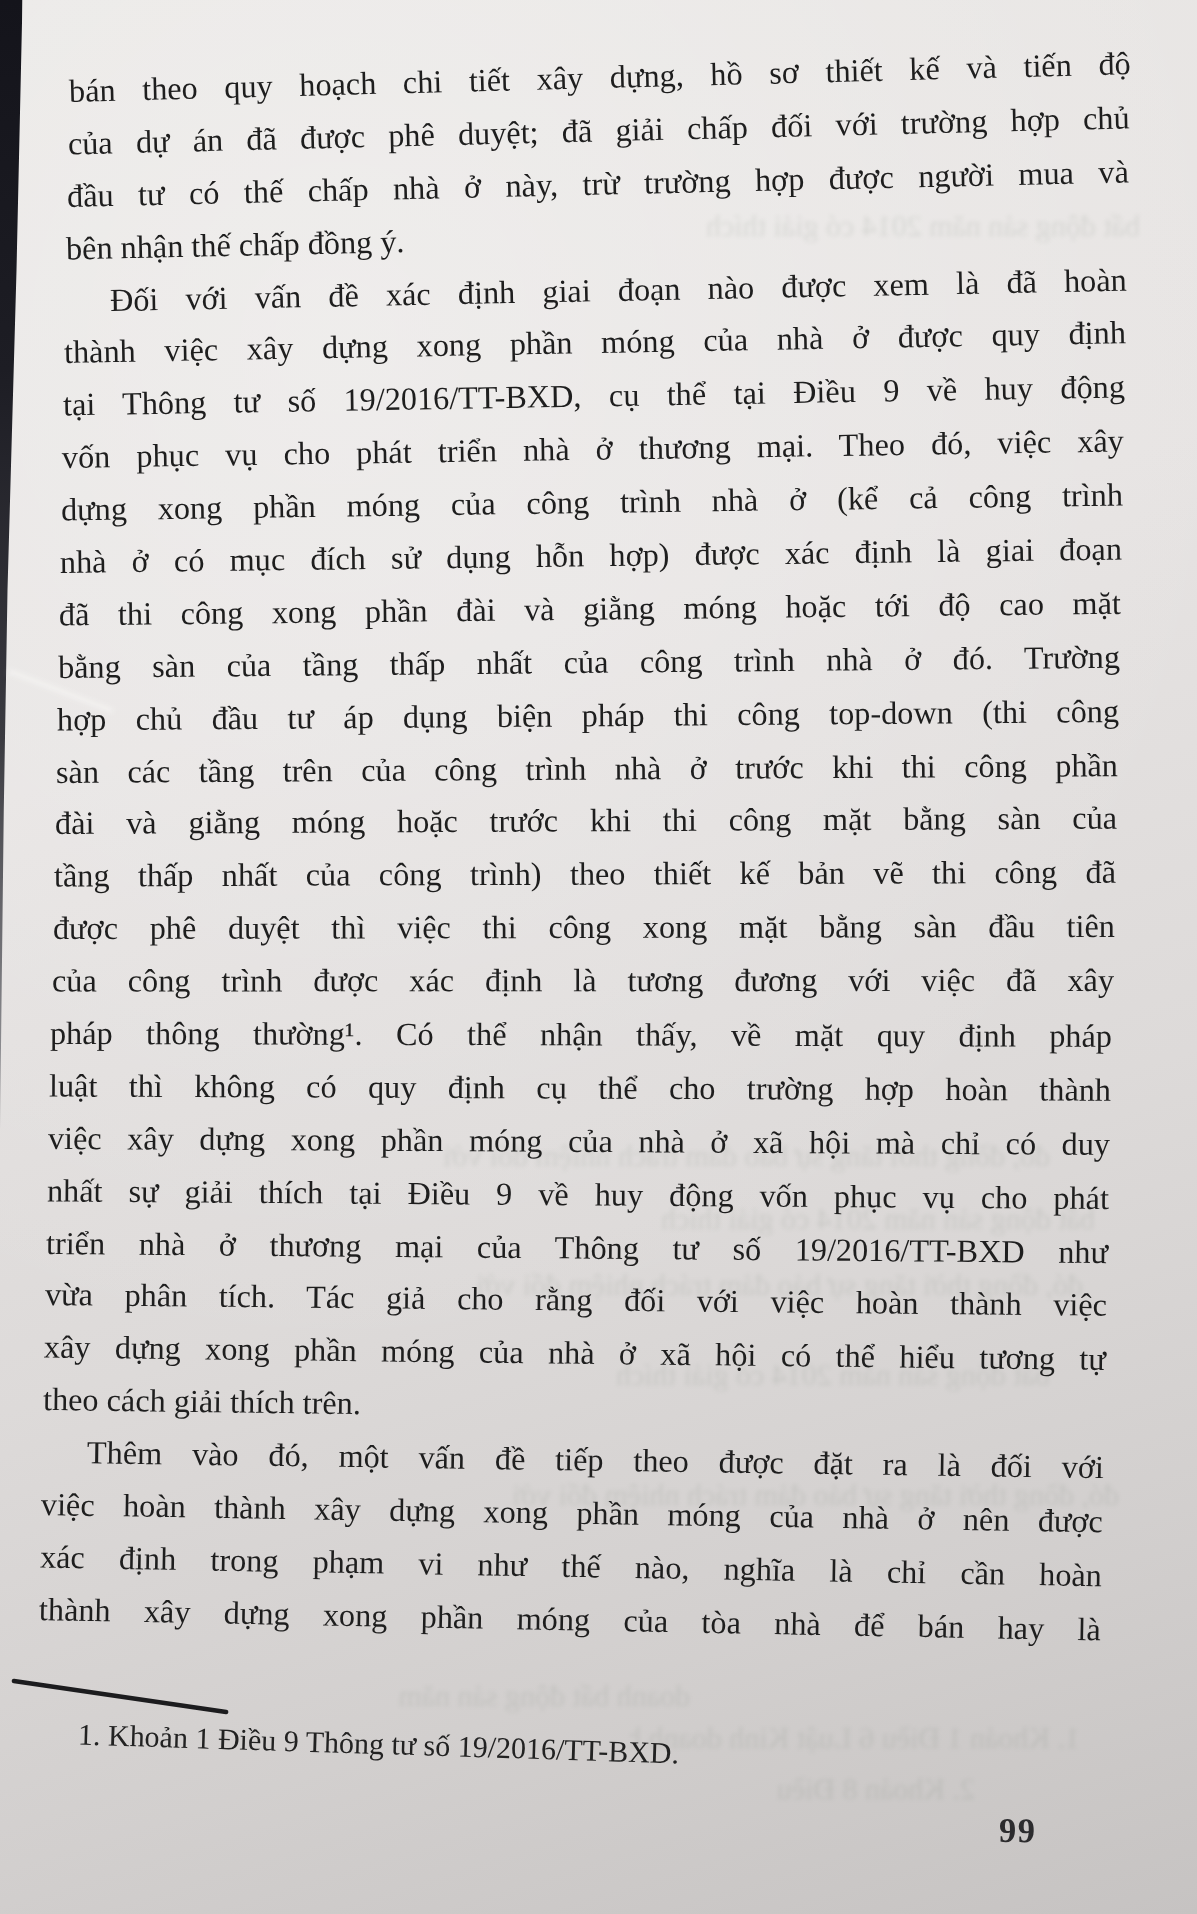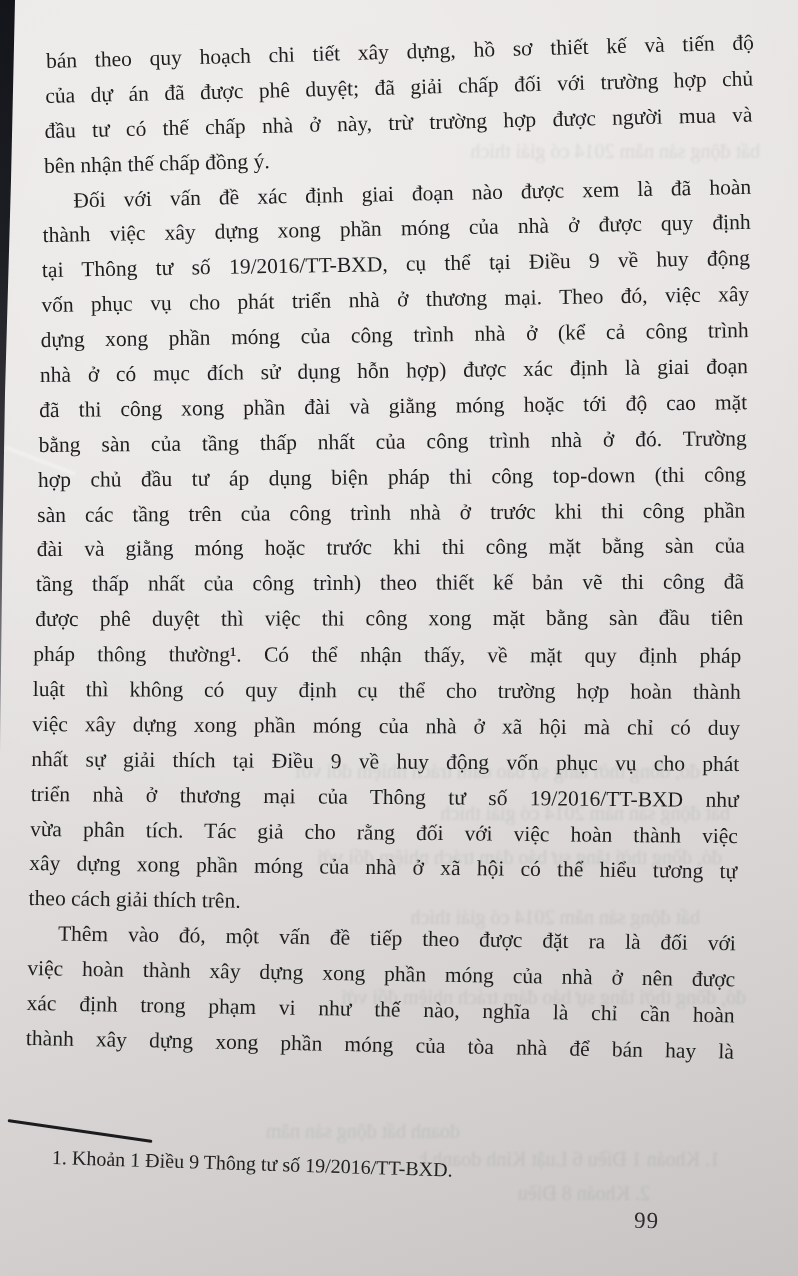--- a/index.html
+++ b/index.html
@@ -46,23 +46,24 @@
     transform: rotate(8.3deg); transform-origin: 0 0;
     border-radius: 2px;
   }
   .footnote {
     position: absolute; left: 52px; top: 1146px; width: 520px;
     font-size: 20px; color: #222;
     white-space: nowrap;
     transform: rotate(1.8deg); transform-origin: 0 50%;
   }
   .page-number {
-    position: absolute; left: 634px; top: 1208px;
+    position: absolute; left: 666px; top: 1208px;
     font-size: 23px; letter-spacing: 1px; color: #2c2c2e;
     transform: rotate(1deg);
+    font-weight: bold;
   }
   
   .ghost {
     position: absolute;
     color: #6d7a6d; opacity: 0.15;
     font-size: 20px; white-space: nowrap; overflow: hidden;
     filter: blur(1.3px);
     transform: scaleX(-1);
     pointer-events: none;
   }
@@ -103,20 +104,21 @@
     <div class="tline" style="transform: translateX(1.3px) rotate(-0.89deg);">vốn phục vụ cho phát triển nhà ở thương mại. Theo đó, việc xây</div>
     <div class="tline" style="transform: translateX(0.7px) rotate(-0.81deg);">dựng xong phần móng của công trình nhà ở (kể cả công trình</div>
     <div class="tline" style="transform: translateX(0px) rotate(-0.72deg);">nhà ở có mục đích sử dụng hỗn hợp) được xác định là giai đoạn</div>
     <div class="tline" style="transform: translateX(-0.7px) rotate(-0.63deg);">đã thi công xong phần đài và giằng móng hoặc tới độ cao mặt</div>
     <div class="tline" style="transform: translateX(-1.3px) rotate(-0.55deg);">bằng sàn của tầng thấp nhất của công trình nhà ở đó. Trường</div>
     <div class="tline" style="transform: translateX(-2px) rotate(-0.46deg);">hợp chủ đầu tư áp dụng biện pháp thi công top-down (thi công</div>
     <div class="tline" style="transform: translateX(-2.7px) rotate(-0.37deg);">sàn các tầng trên của công trình nhà ở trước khi thi công phần</div>
     <div class="tline" style="transform: translateX(-3.3px) rotate(-0.29deg);">đài và giằng móng hoặc trước khi thi công mặt bằng sàn của</div>
     <div class="tline" style="transform: translateX(-4px) rotate(-0.2deg);">tầng thấp nhất của công trình) theo thiết kế bản vẽ thi công đã</div>
     <div class="tline" style="transform: translateX(-4.7px) rotate(-0.11deg);">được phê duyệt thì việc thi công xong mặt bằng sàn đầu tiên</div>
+    <div class="tline" style="transform: translateX(-5.3px) rotate(-0.03deg);">của công trình được xác định là tương đương với việc đã xây</div>
     <div class="tline" style="transform: translateX(-6.7px) rotate(0.15deg);">pháp thông thường¹. Có thể nhận thấy, về mặt quy định pháp</div>
     <div class="tline" style="transform: translateX(-7.3px) rotate(0.23deg);">luật thì không có quy định cụ thể cho trường hợp hoàn thành</div>
     <div class="tline" style="transform: translateX(-8px) rotate(0.32deg);">việc xây dựng xong phần móng của nhà ở xã hội mà chỉ có duy</div>
     <div class="tline" style="transform: translateX(-8.7px) rotate(0.41deg);">nhất sự giải thích tại Điều 9 về huy động vốn phục vụ cho phát</div>
     <div class="tline" style="transform: translateX(-9.3px) rotate(0.49deg);">triển nhà ở thương mại của Thông tư số 19/2016/TT-BXD như</div>
     <div class="tline" style="transform: translateX(-10px) rotate(0.58deg);">vừa phân tích. Tác giả cho rằng đối với việc hoàn thành việc</div>
     <div class="tline" style="transform: translateX(-10.7px) rotate(0.67deg);">xây dựng xong phần móng của nhà ở xã hội có thể hiểu tương tự</div>
     <div class="tline flush" style="transform: translateX(-11.3px) rotate(0.75deg);">theo cách giải thích trên.</div>
     <div class="tline indent" style="transform: translateX(-12px) rotate(0.84deg);">Thêm vào đó, một vấn đề tiếp theo được đặt ra là đối với</div>
     <div class="tline" style="transform: translateX(-12.7px) rotate(0.93deg);">việc hoàn thành xây dựng xong phần móng của nhà ở nên được</div>

